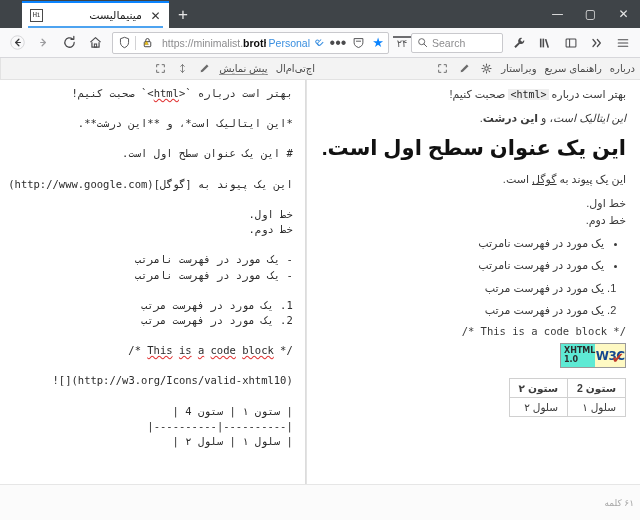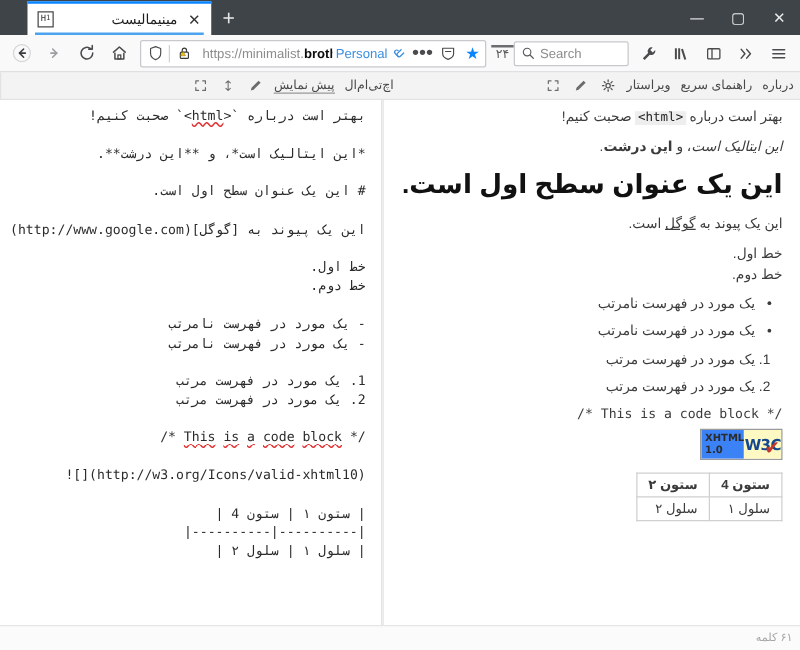--- a/index.html
+++ b/index.html
@@ -246,21 +246,21 @@
   }
   .w3c-left {
     width: 32px; background: #fef9c3;
     display: flex; align-items: center; justify-content: center;
     font-family: "DejaVu Sans", sans-serif;
     font-size: 12px; font-weight: bold; color: #14478f;
     letter-spacing: -0.5px;
     direction: ltr;
   }
   .w3c-right {
-    flex: 1; background: #3b82f6;
+    flex: 1; background: #5eead4;
     display: flex; flex-direction: column; justify-content: center;
     padding-left: 3px;
     direction: ltr;
   }
   .w3c-right span {
     font-family: "DejaVu Sans", sans-serif;
     font-size: 8px; font-weight: bold; color: #2c2c2c; line-height: 1.05;
   }
   .w3c-check {
     position: absolute; right: 1px; bottom: 1px;
@@ -280,21 +280,21 @@
 
   
   .ed-line { white-space: pre; direction: rtl; text-align: right; margin: 0; min-height: 15px; }
   .ed-line.ltr { direction: ltr; text-align: right; }
   .ed-blank { height: 15px; }
   .sp { text-decoration: underline wavy #e03030; text-decoration-skip-ink: none; }
 
   
   .statusbar {
     position: absolute; left: 0; right: 0; bottom: 0;
-    height: 20px;
+    height: 36px;
     background: #fbfbfb;
     border-top: 1px solid #e6e6e6;
     display: flex; align-items: center;
     direction: rtl;
     padding: 0 6px;
     text-align: right;
   }
   .statusbar .wc { font-size: 9px; color: #a6a6a6; }
 </style>
 </head>
@@ -529,21 +529,21 @@
         <div class="w3c-right">
           <span>XHTML</span>
           <span>1.0</span>
         </div>
         <span class="w3c-check">✔</span>
       </div>
 
       <table>
         <thead>
           <tr>
-            <th>ستون 4</th>
+            <th>ستون 2</th>
             <th>ستون ۲</th>
           </tr>
         </thead>
         <tbody>
           <tr>
             <td>سلول ۱</td>
             <td>سلول ۲</td>
           </tr>
         </tbody>
       </table>

